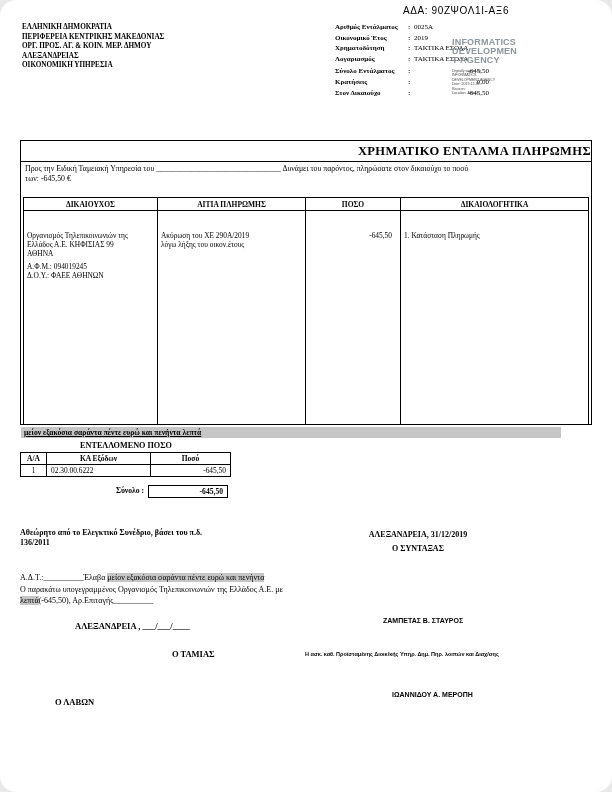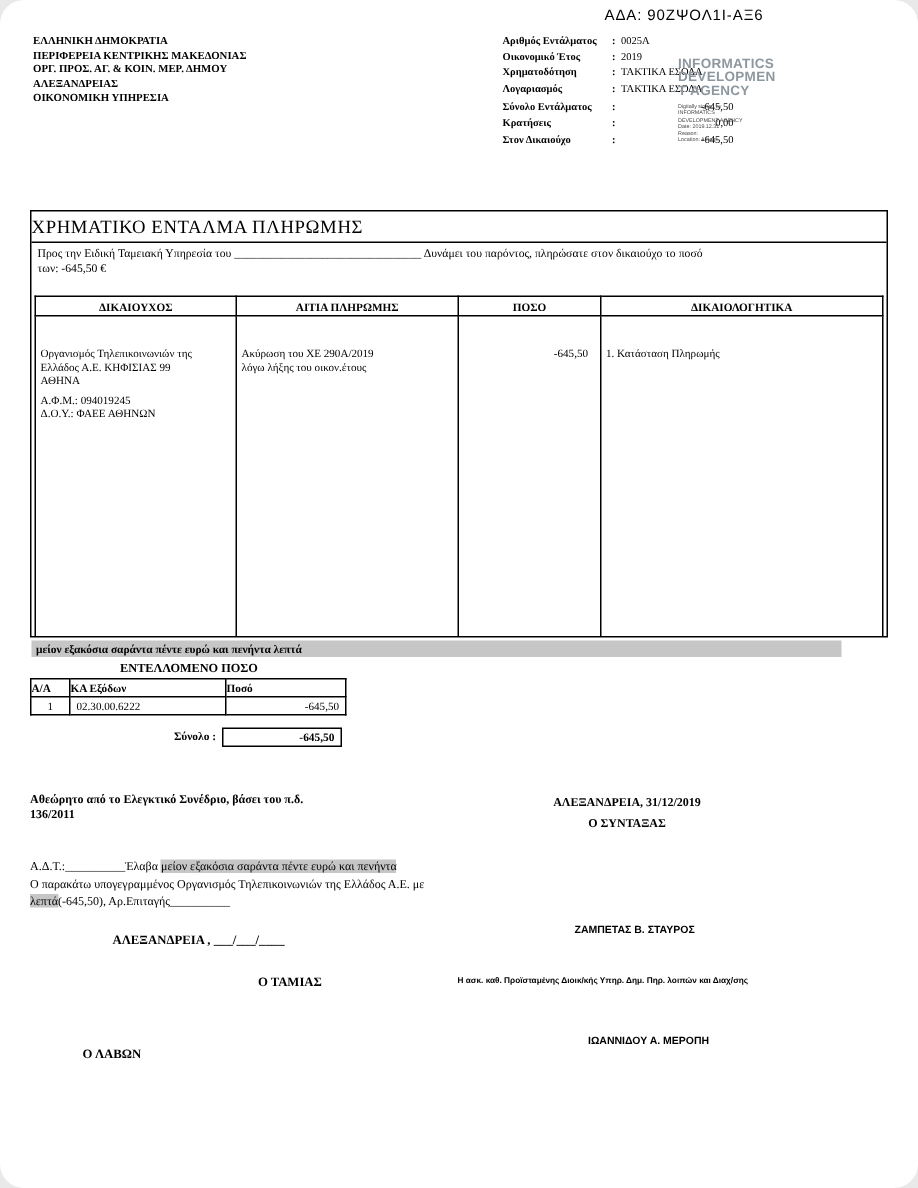--- a/index.html
+++ b/index.html
@@ -20,38 +20,38 @@
   .fvalue { flex:1; white-space:nowrap; }
   .fvalue.num { text-align:right; padding-right:12px; }
 
   .stamp { left:452px; top:38px; width:122px; display:flex; gap:3px;flex-direction:column; }
   .stamp-big { color:var(--stamp, #8d979e); font-family:"Liberation Sans", sans-serif;
                font-weight:bold; font-size:9px; line-height:9px; letter-spacing:0.2px; }
   .stamp-small { font-family:"Liberation Sans", sans-serif; font-size:3.6px; line-height:4.4px;
                  color:#4a4a4a; padding-top:1px; }
 
   .order-box { left:20px; top:140px; width:572px; height:285px; border:1px solid #000; }
-  .order-title { text-align:left; font-weight:normal; font-size:12.5px; letter-spacing:0.4px;
+  .order-title { text-align:right; font-weight:bold; font-size:12.5px; letter-spacing:0.4px;
                  padding:3px 0 2px 0; border-bottom:1px solid #000; }
   .order-intro { font-size:7.8px; line-height:9.6px; padding:2px 4px 0 4px; }
   .otable { position:absolute; left:2px; top:56px; width:566px; height:227px;
             border-collapse:collapse; table-layout:fixed; }
   .otable th { border:1px solid #000; font-weight:bold; font-size:7.5px; height:13px; text-align:center; }
   .otable td { border-left:1px solid #000; border-right:1px solid #000; vertical-align:top;
                font-size:7.4px; line-height:9px; padding:20px 3px 0 3px; }
   .otable td.amt { text-align:right; padding-right:8px; }
   .line.gap { margin-top:4px; }
 
   .words-bar { left:21px; top:427px; width:540px; height:11px; background:var(--highlight, #c6c6c6);
-               font-weight:bold; font-size:7.6px; line-height:11px; padding-left:3px; }
+               font-weight:bold; font-size:7.6px; line-height:11px; padding-left:3px;text-decoration:underline; }
 
   .ea { left:20px; top:441px; width:212px; }
   .ea-title { text-align:center; font-weight:bold; font-size:8.2px; margin-bottom:2px; }
   .ea-table { border-collapse:collapse; width:210px; table-layout:fixed; }
-  .ea-table th { border:1px solid #000; font-weight:bold; font-size:7.5px; height:12px; text-align:left;margin-left:32px; }
+  .ea-table th { border:1px solid #000; font-weight:bold; font-size:7.5px; height:12px; text-align:center;margin-left:32px; }
   .ea-table td { border:1px solid #000; font-size:7.4px; height:12px; padding:0 4px; }
   .ea-table td.ctr { text-align:center; }
   .ea-table td.amt { text-align:right; }
   .ea-total { display:flex; margin-top:8px; font-weight:bold; font-size:7.6px; }
   .ea-total-label { flex:0 0 128px; text-align:right; padding-right:4px; line-height:12px; }
   .ea-total-value { flex:0 0 80px; text-align:right; border:1px solid #000; line-height:11px; padding:0 4px; }
 
   .audit { left:20px; top:528px; font-weight:bold; font-size:8px; line-height:9.8px; }
   .placedate { left:352px; top:528px; width:132px; text-align:center; font-weight:bold;
                font-size:8px; line-height:13.5px; }

